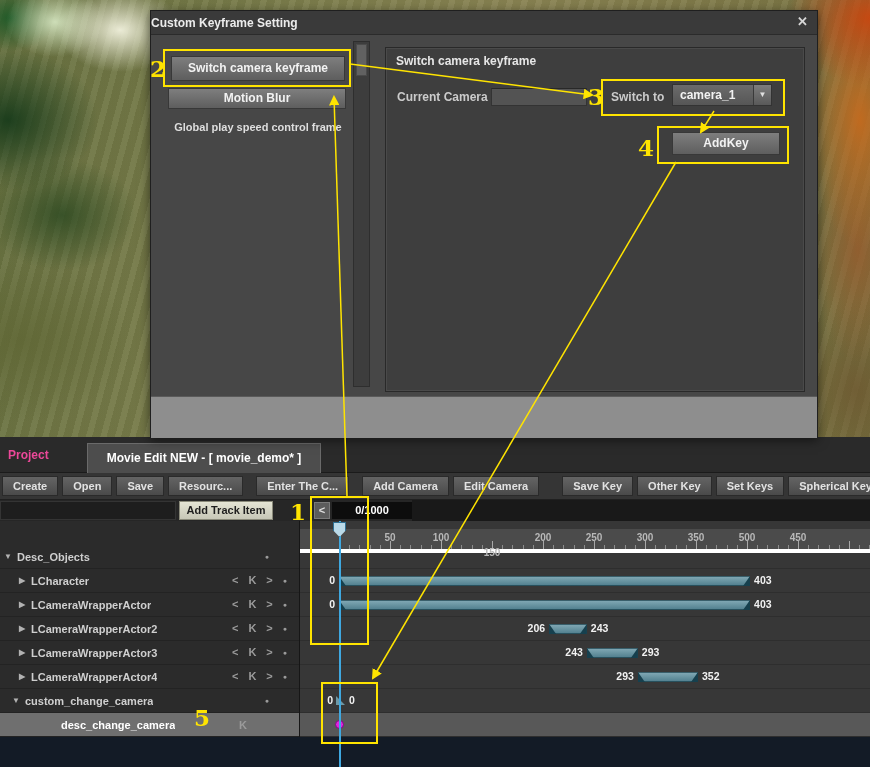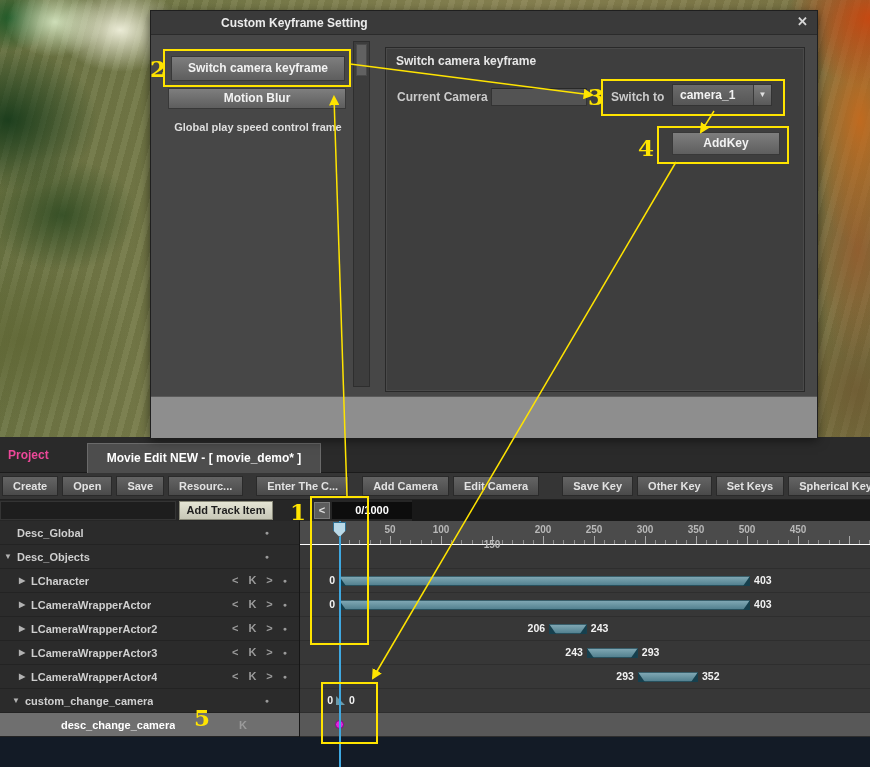--- a/index.html
+++ b/index.html
@@ -17,21 +17,21 @@
       radial-gradient(110px 90px at 870px 18px, rgba(200,70,15,.95), transparent 75%),
       radial-gradient(70px 170px at 860px 120px, rgba(196,106,30,.95), transparent 75%),
       radial-gradient(60px 150px at 858px 250px, rgba(150,92,45,.85), transparent 75%),
       radial-gradient(80px 120px at 856px 390px, rgba(110,88,48,.8), transparent 75%),
       repeating-linear-gradient(105deg, rgba(255,255,255,.05) 0 6px, rgba(0,0,0,.04) 6px 14px),
       linear-gradient(100deg,#66703f 0%,#7c7e4c 30%,#8a8453 55%,#75703f 100%);}
   
   .dialog{position:absolute;left:150px;top:10px;width:668px;height:427px;background:#474747;
           border:1px solid #1f1f1f;box-shadow:0 3px 10px rgba(0,0,0,.55);z-index:10;}
   .dlg-title{position:relative;height:24px;background:#3a3a3a;border-bottom:1px solid #2b2b2b;
-             color:#ececec;font-weight:bold;font-size:12px;line-height:24px;padding-left:70px;}
+             color:#ececec;font-weight:bold;font-size:12px;line-height:24px;}
   .dlg-close{position:absolute;right:6px;top:3px;width:17px;height:17px;color:#d6d6d6;
              font-size:13px;font-weight:bold;text-align:center;line-height:16px;cursor:default;}
   .dlg-body{position:relative;height:361px;}
   .gbtn{position:absolute;background:linear-gradient(#7e7e7e,#5e5e5e);border:1px solid #383838;
         color:#f2f2f2;font-weight:bold;font-size:12px;text-align:center;}
   .btn-switch{left:20px;top:21px;width:174px;height:25px;line-height:23px;}
   .btn-blur{left:17px;top:53px;width:178px;height:21px;line-height:19px;}
   .lbl-speed{position:absolute;left:4px;top:86px;width:206px;text-align:center;color:#dedede;
              font-weight:bold;font-size:11px;white-space:nowrap;}
   .btn-pause{left:17px;top:113px;width:178px;height:22px;line-height:20px;color:#d3c48d;}
@@ -75,21 +75,21 @@
   .track-list{position:absolute;left:0;top:84px;width:300px;height:216px;background:#2b2b2b;border-right:1px solid #161616;}
   .trow{position:absolute;left:0;width:100%;height:24px;border-bottom:1px solid #232323;display:flex;
         align-items:center;color:#cfcfcf;font-size:11px;font-weight:bold;}
   .trow.sel{background:#6f6f6f;color:#fff;}
   .expander{font-size:8px;color:#b2b2b2;width:12px;margin-right:3px;text-align:center;}
   .tlabel{white-space:nowrap;overflow:hidden;}
   .tcontrols{position:absolute;right:12px;display:flex;gap:10px;color:#9b9b9b;font-size:11px;font-weight:bold;}
   .tcontrols.dotonly{right:30px;} .tcontrols.konly{right:52px;}
   .dotg{font-size:7px;line-height:14px;}
   .timeline{position:absolute;left:300px;top:84px;width:570px;height:216px;background:#373737;overflow:hidden;}
-  .ruler{position:absolute;left:0;top:0;width:570px;height:24px;background:#4b4b4b;border-bottom:1px solid #ffffff;}
+  .ruler{position:absolute;left:0;top:8px;width:570px;height:24px;background:#4b4b4b;border-bottom:4px solid #ffffff;}
   .tick{position:absolute;bottom:0;width:1px;height:4px;background:#8d8d8d;}
   .tick.major{height:8px;background:#a8a8a8;}
   .ruler-num{position:absolute;top:3px;transform:translateX(-50%);font-size:10px;font-weight:bold;color:#b8b8b8;}
   .lane{position:absolute;left:0;width:570px;height:24px;border-bottom:1px solid #2e2e2e;}
   .lane.sel{background:#585858;}
   .clip{position:absolute;top:7px;height:10px;background:linear-gradient(#84abb7,#4e7d8c);
         box-shadow:inset 0 0 0 1px rgba(18,56,68,.65);}
   .cap{position:absolute;top:0;width:7px;height:100%;background:#16404e;}
   .capL{left:0;clip-path:polygon(0 0,0 100%,100% 100%);}
   .capR{right:0;clip-path:polygon(100% 0,0 100%,100% 100%);}
@@ -156,27 +156,20 @@
     <div class="tbtn">Spherical Key Q</div>
   </div>
   <div class="track-header">
     <input class="filter" style="">
     <div class="add-track">Add Track Item</div>
     <div class="header-rest"></div>
     <div class="prev-btn">&lt;</div>
     <div class="counter">0/1000</div>
   </div>
   <div class="track-list">
-      <div class="trow" style="top: 0px;">
-        <div class="expander" style="margin-left: 2px;"></div>
-        <div class="tlabel">Desc_Global</div>
-        <div class="tcontrols dotonly">
-          <div class="dotg">●</div>
-        </div>
-      </div>
       <div class="trow" style="top: 24px;">
         <div class="expander" style="margin-left: 2px;">▼</div>
         <div class="tlabel">Desc_Objects</div>
         <div class="tcontrols dotonly">
           <div class="dotg">●</div>
         </div>
       </div>
       <div class="trow" style="top: 48px;">
         <div class="expander" style="margin-left: 16px;">▶</div>
         <div class="tlabel">LCharacter</div>

